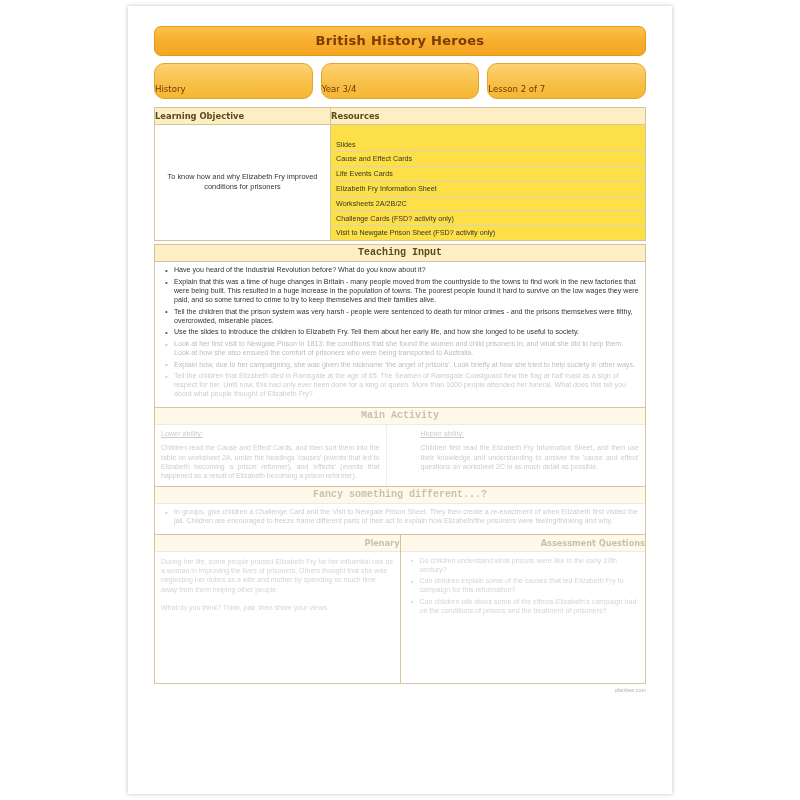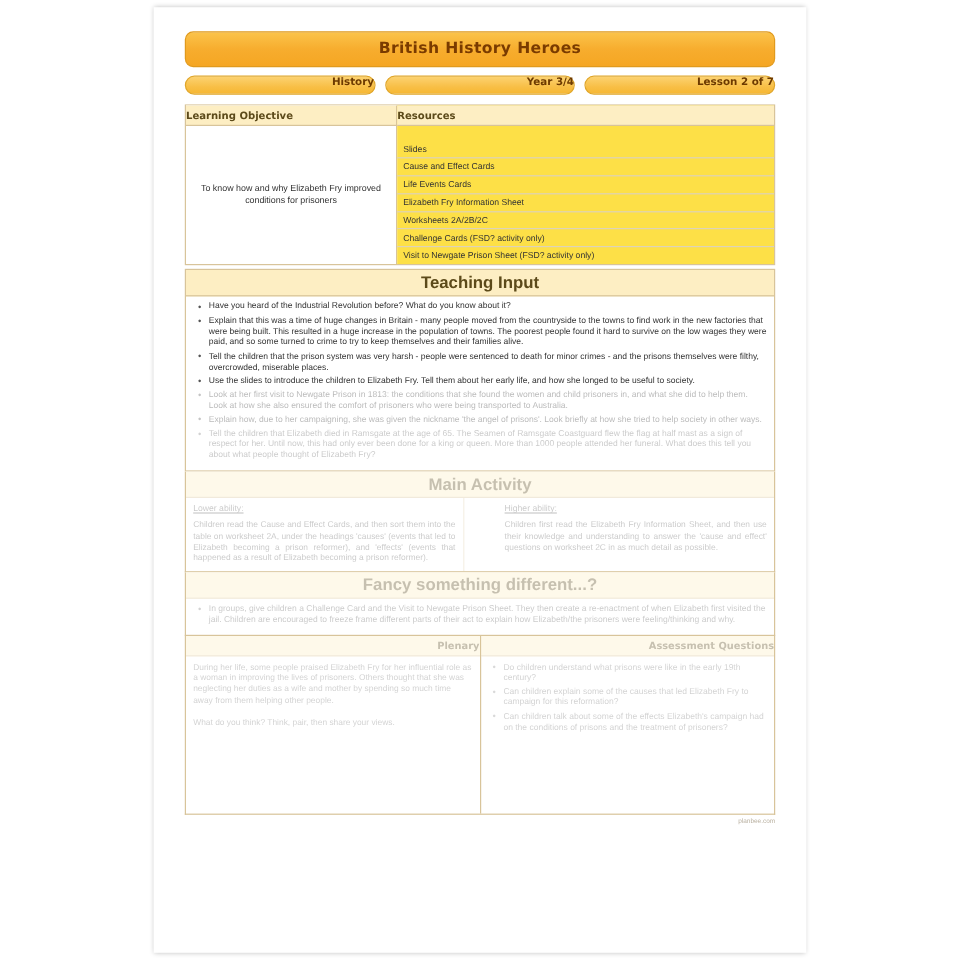--- a/index.html
+++ b/index.html
@@ -51,25 +51,25 @@
   .meta-row {
     display: flex;
     gap: 8px;
     margin-bottom: 8px;
   }
   .pill {
     flex: 1;
     background: linear-gradient(to bottom, #fcd271 0%, #f8bf46 60%, #f6b733 100%);
     border: 1px solid #e0a62a;
     border-radius: 10px;
-    text-align: right;
-    font-weight: bold;
+    text-align: left;
+    font-weight: normal;
     font-size: 8.6px;
     color: #6d3a00;
-    padding: 0 0 4px 0;
+    padding: 20px 0 4px 0;
     font-family: "DejaVu Sans", sans-serif;
   }
 
   
   .cols {
     display: flex;
     gap: 0;
     border: 1px solid #d8c49a;
     margin-bottom: 3px;
   }
@@ -123,25 +123,25 @@
   
   .fullsec {
     border: 1px solid #d8c49a;
     border-top: none;
     background: #fff;
   }
   .sec-banner {
     background: #fdeec3;
     text-align: center;
     font-weight: bold;
-    font-size: 14px;
+    font-size: 10px;
     color: #5c4a1a;
     padding: 2.5px 0 3px 0;
     border-bottom: 1px solid #d8c49a;
-    font-family: Liberation Sans, sans-serif;
+    font-family: Liberation Mono, monospace;
   }
   .sec-body {
     padding: 4px 6px 5px 6px;
   }
 
   ul.bullets {
     margin: 0;
     padding: 0 0 0 13px;
     list-style: none;
   }

